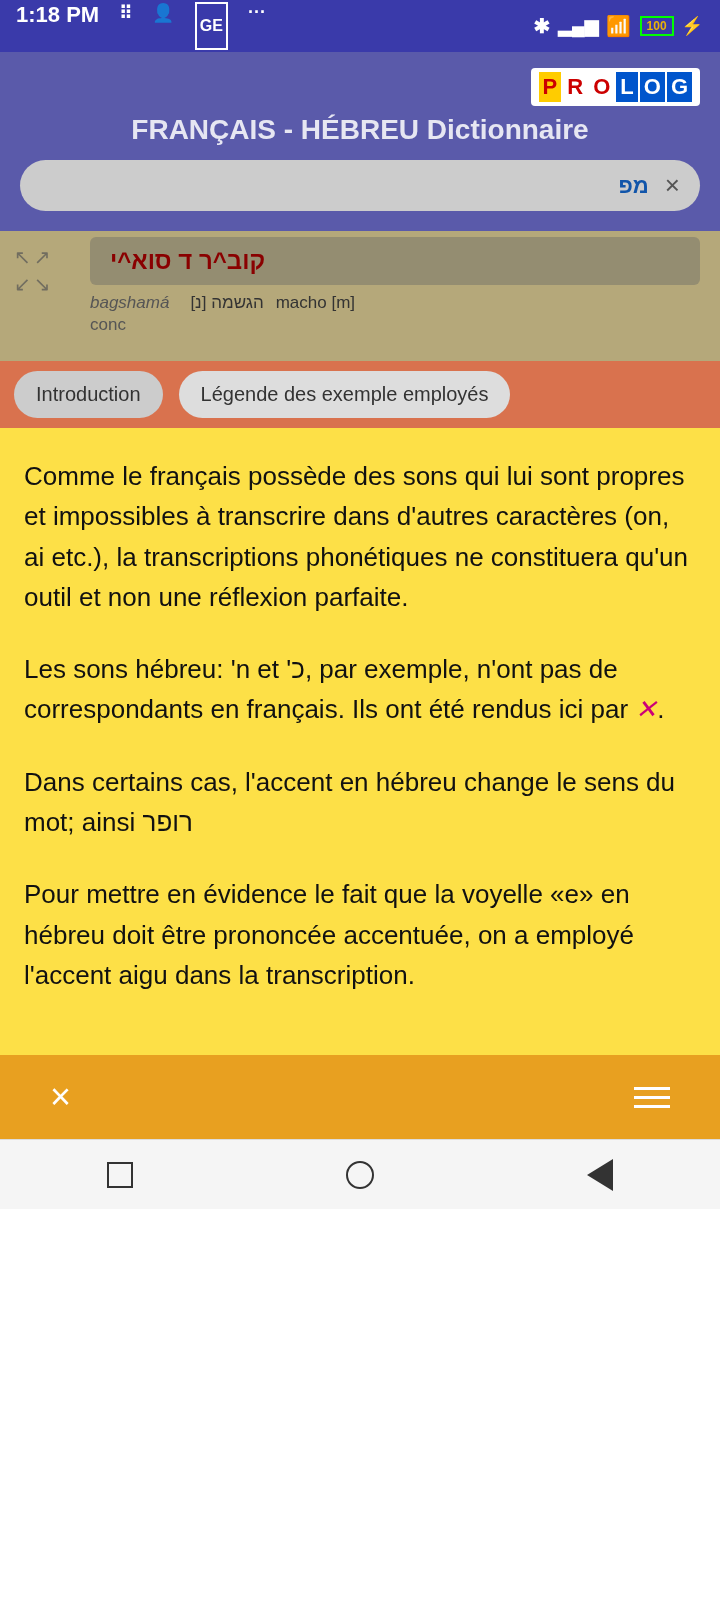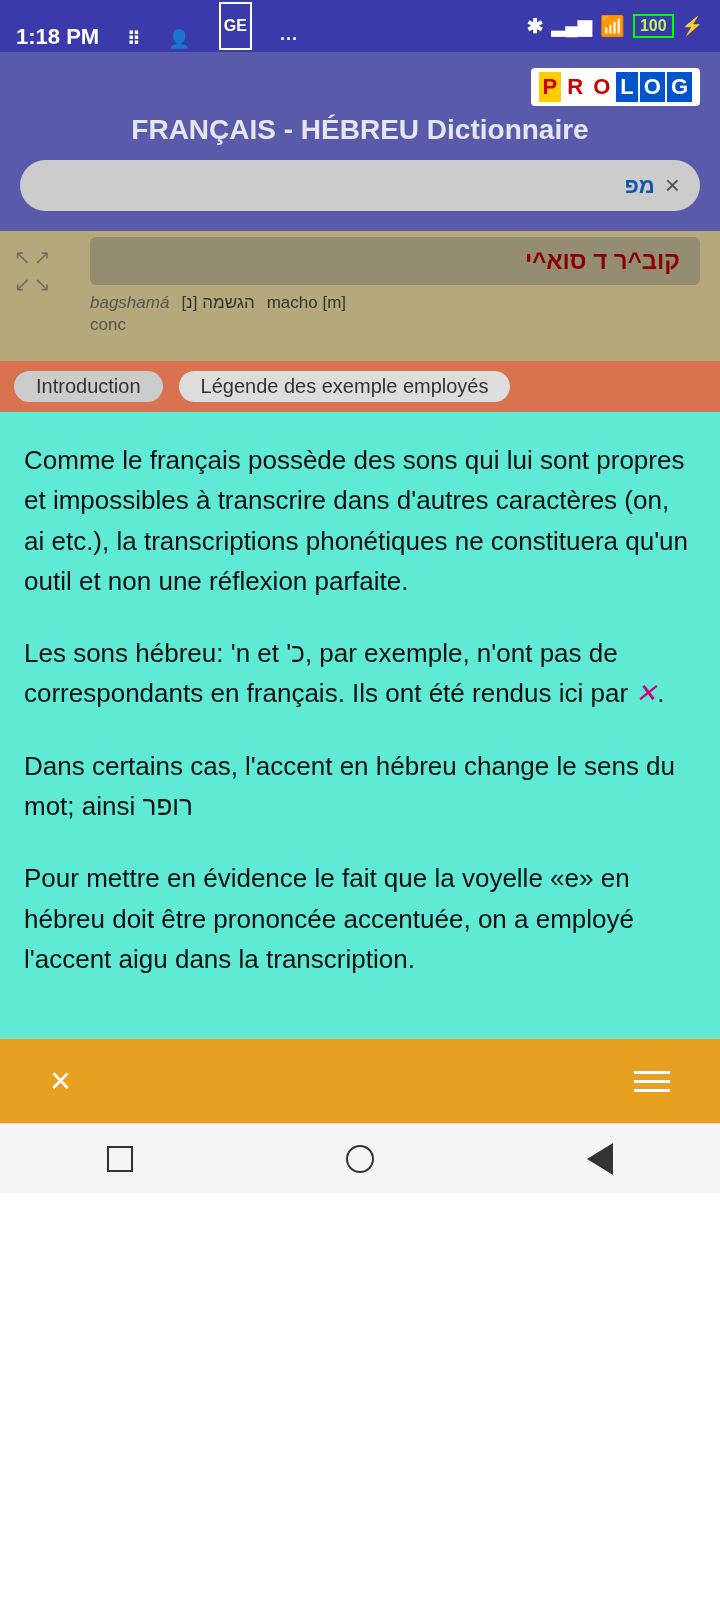--- a/index.html
+++ b/index.html
@@ -21,22 +21,22 @@
       height: 52px;
       display: flex;
       align-items: center;
       justify-content: space-between;
       padding: 0 16px;
       font-size: 22px;
       font-weight: bold;
     }
     .status-left {
       display: flex;
-      align-items: flex-end;
-      gap: 28px;
+      align-items: flex-start;
+      gap: 20px;
     }
     .status-right {
       display: flex;
       align-items: center;
       gap: 8px;
     }
     .status-time { font-size: 22px; font-weight: bold; }
     .status-icon { font-size: 18px; }
 
     
@@ -80,21 +80,21 @@
       opacity: 0.85;
     }
 
     
     .search-bar {
       background: #ccc;
       border-radius: 40px;
       display: flex;
       align-items: center;
       padding: 10px 20px;
-      gap: 10px;
+      gap: 16px;
     }
     .search-input-area {
       flex: 1;
       display: flex;
       justify-content: flex-end;
       align-items: center;
     }
     .search-hebrew {
       font-size: 22px;
       color: #1155aa;
@@ -124,21 +124,21 @@
       display: grid;
       grid-template-columns: 1fr 1fr;
       gap: 3px;
       opacity: 0.7;
     }
 
     .dict-header-bar {
       background: rgba(100,100,100,0.4);
       border-radius: 6px;
       padding: 10px 20px;
-      text-align: right;
+      text-align: left;
       margin-left: 80px;
       margin-right: 10px;
     }
     .dict-header-hebrew {
       font-size: 24px;
       color: #8a0000;
       font-weight: bold;
       direction: rtl;
     }
 
@@ -164,34 +164,34 @@
       display: flex;
       align-items: center;
       padding: 10px 14px;
       gap: 16px;
       overflow: hidden;
     }
 
     .tab-btn {
       background: #ddd;
       border-radius: 24px;
-      padding: 4px 22px;
+      padding: 12px 22px;
       font-size: 20px;
       color: #333;
       cursor: pointer;
       white-space: nowrap;
       border: none;
     }
     .tab-btn.active {
       background: #ccc;
     }
 
     
     .main-content {
-      background: #5eead4;
+      background: #fde047;
       padding: 28px 24px;
       font-size: 26px;
       line-height: 1.55;
       color: #111;
     }
 
     .content-paragraph {
       margin-bottom: 32px;
     }
 
@@ -268,21 +268,21 @@
     <span class="status-time">1:18 PM</span>
     <span class="status-icon">⠿</span>
     <span class="status-icon">👤</span>
     <span class="status-icon" style="font-size:16px;border:2px solid white;padding:13px 3px;font-weight:bold;">GE</span>
     <span class="status-icon">···</span>
   </div>
   <div class="status-right">
     <span style="font-size:20px;">✱</span>
     <span style="font-size:18px;">▂▄▆</span>
     <span style="font-size:20px;">📶</span>
-    <span style="font-size:16px;border:2px solid #0f0;padding:1px 5px;color:#bef264;font-weight:bold;">100</span>
+    <span style="font-size:12px;border:2px solid #0f0;padding:1px 5px;color:#eab308;font-weight:bold;">100</span>
     <span style="font-size:18px;color:#0f0;">⚡</span>
   </div>
 </div>
 
 <div class="header-area">
 
   <div class="prolog-logo">
     <div class="logo-box">
       <span class="logo-letter logo-p">P</span>
       <span class="logo-letter logo-r" style="color:#c00;background:white;">R</span>
@@ -311,21 +311,21 @@
     <span style="font-size:20px;color:#555;">↘</span>
   </div>
 
   <div class="dict-header-bar">
     <div class="dict-header-hebrew">קוב^ר ד סוא^י</div>
   </div>
 
   <div class="dict-rows">
     <div class="dict-row">
       <span style="color:#555;font-style:italic;">bagshamá</span>
-      <span style="direction:rtl;">הגשמה [נ]</span>
+      <span style="direction:rtl;margin-left:9px;">הגשמה [נ]</span>
       <span>macho [m]</span>
     </div>
     <div class="dict-row">
       <span style="color:#555;">conc</span>
     </div>
   </div>
 </div>
 
 <div class="tab-bar">
   <button class="tab-btn active">Introduction</button>

